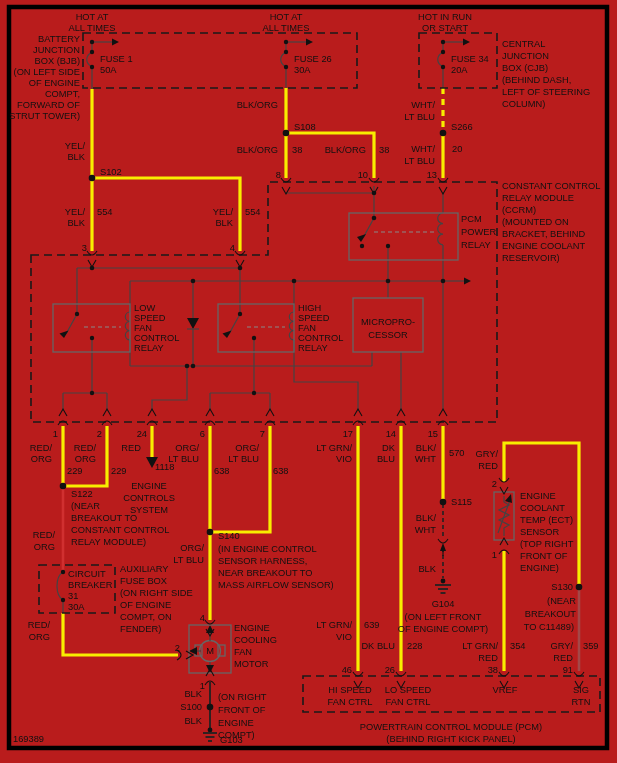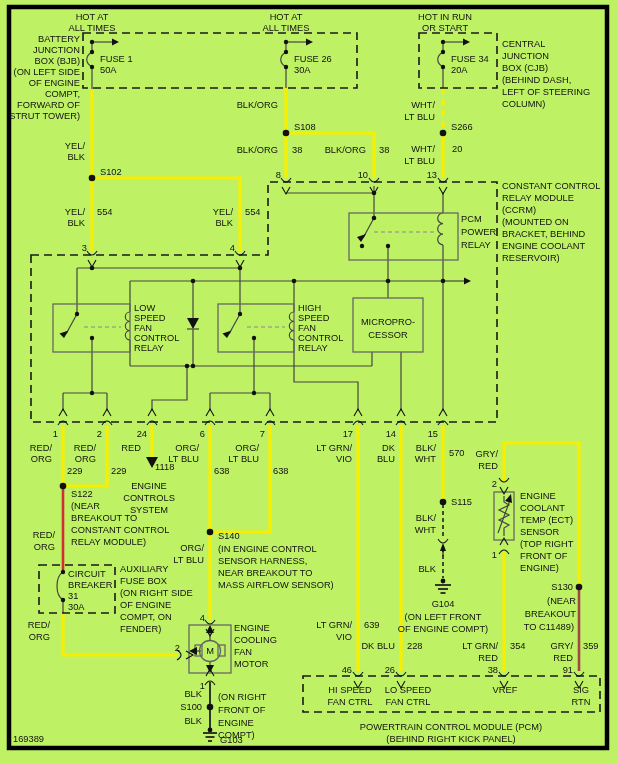--- a/index.html
+++ b/index.html
@@ -1,16 +1,16 @@
 <!DOCTYPE html>
 <html style="--wire-highlight: #f8ee00; --wire-red: #d03030; --wire-dark-red: #a34848;"><head>
 <meta charset="utf-8">
 <style>
   html,body{margin:0;padding:0;background:#e9e9e9}
-  #stage{width:617px;height:763px;margin:0 auto;background:#bef264}
+  #stage{width:617px;height:763px;margin:0 auto;background:#b91c1c}
   svg{display:block}
   text{font:9.3px "Liberation Sans", sans-serif;fill:#111;white-space:pre}
   .te{text-anchor:end}
   .tm{text-anchor:middle}
   .wire-y{stroke:var(--wire-highlight,#f8ee00);stroke-width:3.2;fill:none}
   .wire-yd{stroke:var(--wire-highlight,#f8ee00);stroke-width:3.2;fill:none;stroke-dasharray:6 5}
   .red{stroke:var(--wire-red,#d03030);stroke-width:2.6;fill:none}
   .dred{stroke:var(--wire-dark-red,#a34848);stroke-width:2.6;fill:none}
   .gray{stroke:#444;stroke-width:1.2;fill:none}
   .blk{stroke:#222;stroke-width:1.8;fill:none}

